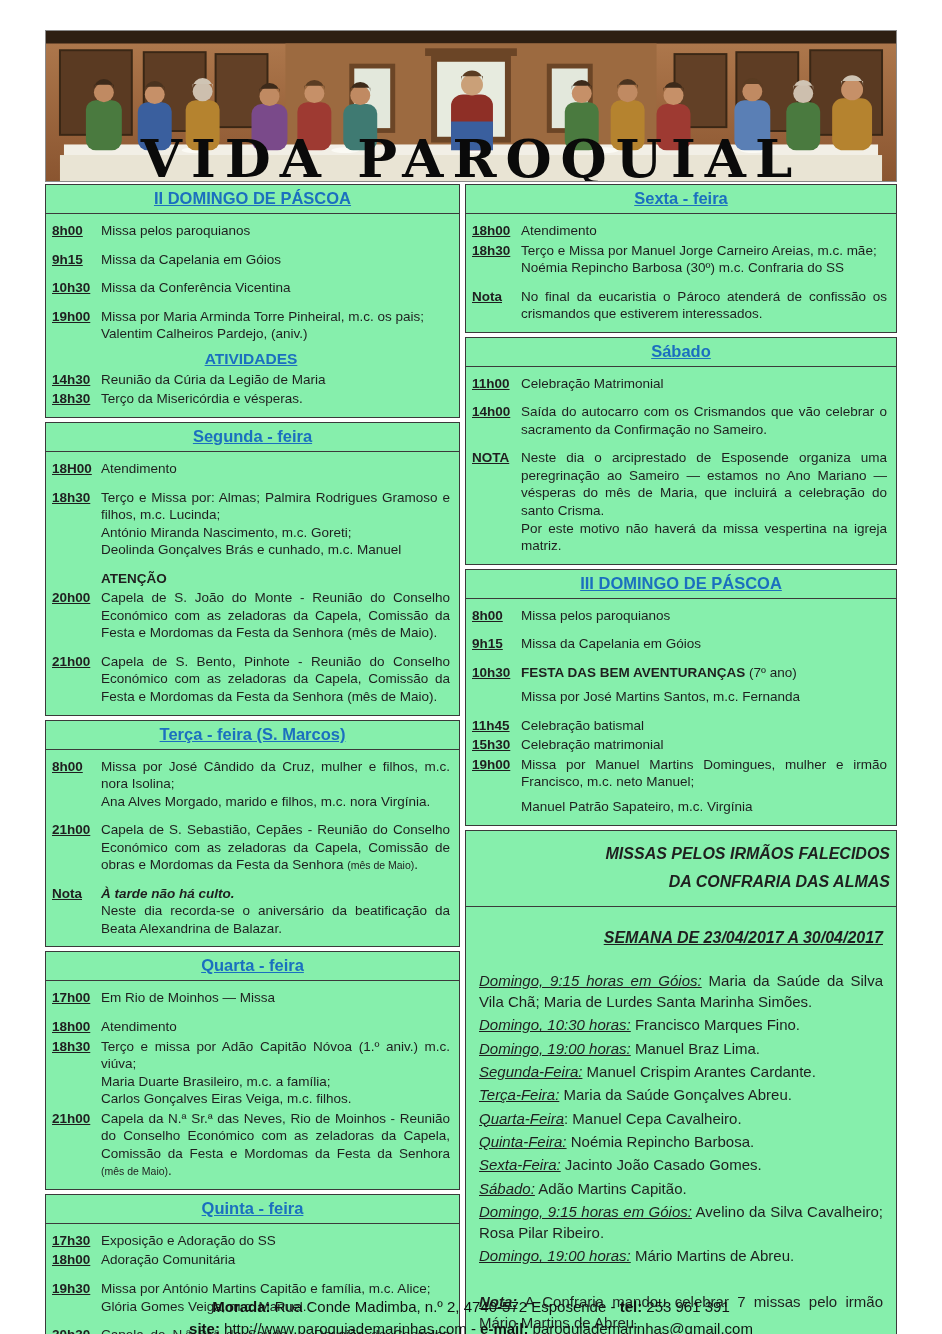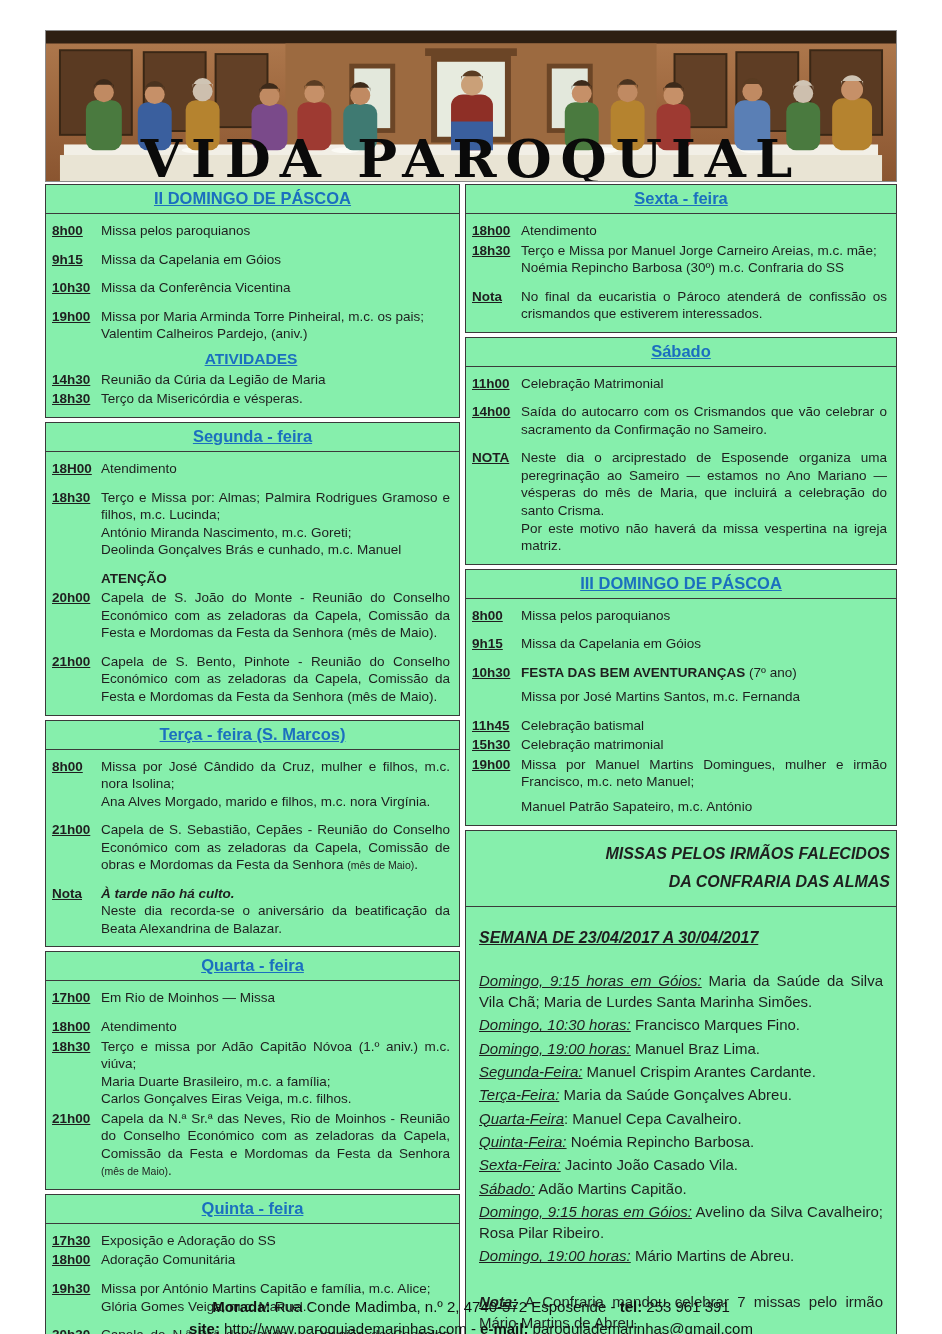--- a/index.html
+++ b/index.html
@@ -59,21 +59,21 @@
   .s-i  { font-style:italic; }
   .s-sm { font-size:10.5px;margin-top:20px; }
 
   
   .memorial-title {
     border-bottom:1.5px solid var(--border);
     text-align:right; font-weight:bold; font-style:italic;
     font-size:16px; padding:9px 6px; line-height:1.8;
   }
   .memorial-body { padding:12px 13px 10px; font-size:15px; line-height:1.42; }
-  .week-heading { text-align:left; font-weight:bold; font-style:italic; font-size:16px; margin:8px 0 20px; }
+  .week-heading { text-align:right; font-weight:bold; font-style:italic; font-size:16px; margin:8px 0 20px; }
   .week-heading span { text-decoration:underline; }
   .entry { margin:0 0 2px; text-align:justify; }
   .entry-label { font-style:italic; text-decoration:underline; }
   .nota-entry { margin-top:24px; }
   .nota-label { font-weight:bold; font-style:italic; text-decoration:underline; }
 
   
   .footer { text-align:center; font-size:15px; line-height:1.45; margin-top:8px; color:#111; }
 </style>
 </head>
@@ -437,40 +437,40 @@
             <div class="sched-item tight">
               <div class="time-label"><span>15h30</span></div>
               <div class="row-content">
                 <p><span>Celebração matrimonial</span></p>
               </div>
             </div>
             <div class="sched-item tight">
               <div class="time-label"><span>19h00</span></div>
               <div class="row-content">
                 <p><span>Missa por Manuel Martins Domingues, mulher e irmão Francisco, m.c. neto Manuel;</span></p>
-                <p class="gap"><span>Manuel Patrão Sapateiro, m.c. António</span></p>
+                <p class="gap"><span>Manuel Patrão Sapateiro, m.c. Virgínia</span></p>
               </div>
             </div>
           </div>
         </div>
         <div class="section-box grow">
           <div class="memorial-title">
             <div>MISSAS PELOS IRMÃOS FALECIDOS</div>
             <div>DA CONFRARIA DAS ALMAS</div>
           </div>
           <div class="memorial-body">
             <div class="week-heading"><span>SEMANA DE 23/04/2017 A 30/04/2017</span></div>
             <p class="entry"><span class="entry-label">Domingo, 9:15 horas em Góios:</span><span> Maria da Saúde da Silva Vila Chã; Maria de Lurdes Santa Marinha Simões.</span></p>
             <p class="entry"><span class="entry-label">Domingo, 10:30 horas:</span><span> Francisco Marques Fino.</span></p>
             <p class="entry"><span class="entry-label">Domingo, 19:00 horas:</span><span> Manuel Braz Lima.</span></p>
             <p class="entry"><span class="entry-label">Segunda-Feira:</span><span> Manuel Crispim Arantes Cardante.</span></p>
             <p class="entry"><span class="entry-label">Terça-Feira:</span><span> Maria da Saúde Gonçalves Abreu.</span></p>
             <p class="entry"><span class="entry-label">Quarta-Feira</span><span>: Manuel Cepa Cavalheiro.</span></p>
             <p class="entry"><span class="entry-label">Quinta-Feira:</span><span> Noémia Repincho Barbosa.</span></p>
-            <p class="entry"><span class="entry-label">Sexta-Feira:</span><span> Jacinto João Casado Vila.</span></p>
+            <p class="entry"><span class="entry-label">Sexta-Feira:</span><span> Jacinto João Casado Gomes.</span></p>
             <p class="entry"><span class="entry-label">Sábado:</span><span> Adão Martins Capitão.</span></p>
             <p class="entry"><span class="entry-label">Domingo, 9:15 horas em Góios:</span><span> Avelino da Silva Cavalheiro; Rosa Pilar Ribeiro.</span></p>
             <p class="entry"><span class="entry-label">Domingo, 19:00 horas:</span><span> Mário Martins de Abreu.</span></p>
             <p class="entry nota-entry"><span class="nota-label">Nota:</span><span> A Confraria mandou celebrar 7 missas pelo irmão Mário Martins de Abreu.</span></p>
           </div>
         </div>
       </div>
   </div>
 
   <div class="footer" id="footer">

